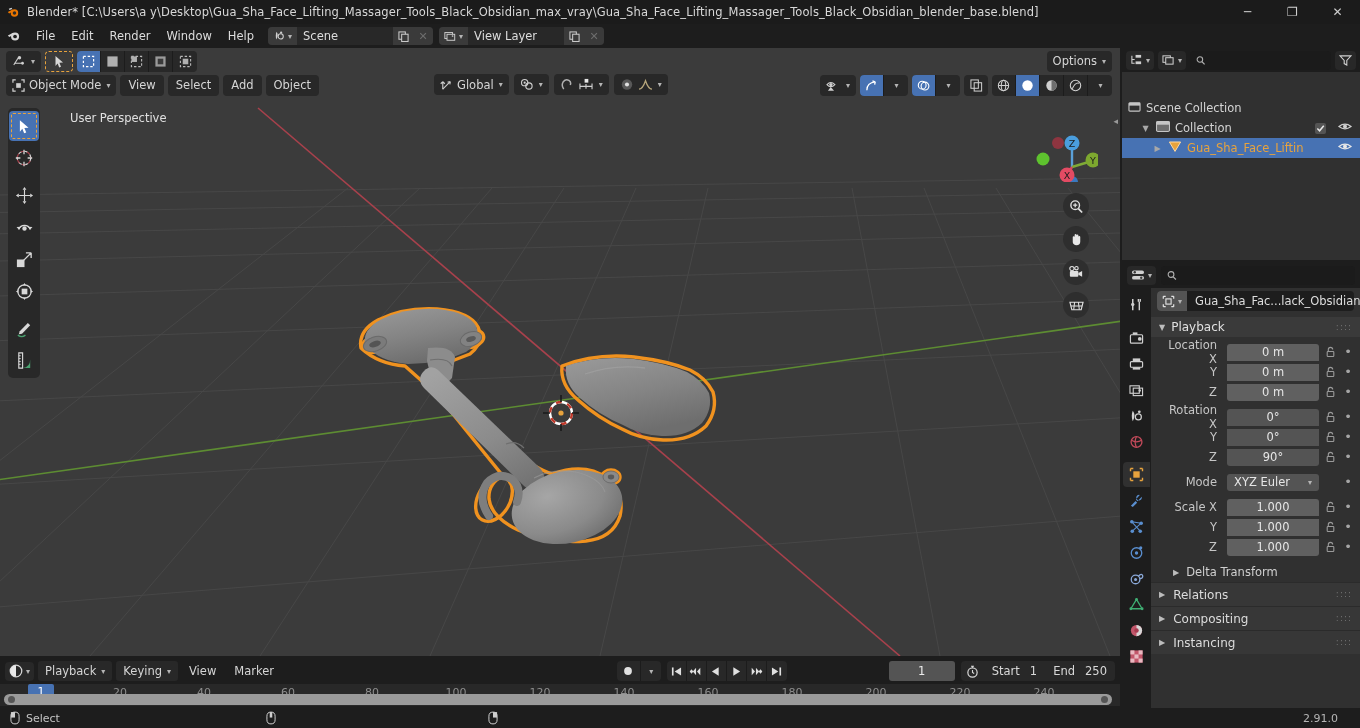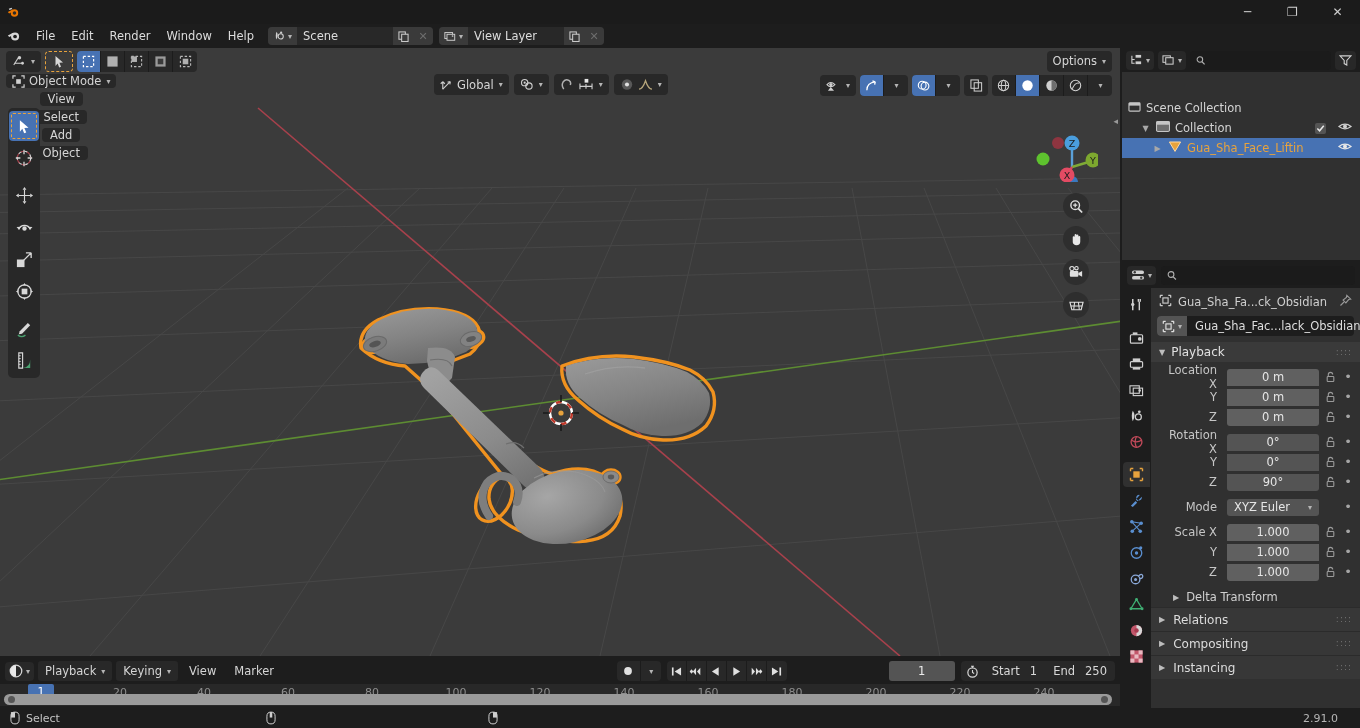--- a/index.html
+++ b/index.html
@@ -270,20 +270,21 @@
 
   <div class="titlebar">
     <span class="blender-logo">
       <svg width="13" height="13" viewBox="0 0 16 16">
         <circle cx="9.2" cy="8.6" r="4.6" fill="#ea7600"></circle>
         <circle cx="9.2" cy="8.6" r="2.2" fill="#2b2b2b"></circle>
         <path d="M1 7.5 L7 4.2 L8.2 6.2 L2.6 9.2 Z" fill="#ea7600"></path>
         <path d="M2.2 3.3 L5.6 2 L6.4 3.6 L3 4.8 Z" fill="#d8d8d8"></path>
       </svg>
     </span>
+    <span class="title-text">Blender* [C:\Users\a y\Desktop\Gua_Sha_Face_Lifting_Massager_Tools_Black_Obsidian_max_vray\Gua_Sha_Face_Lifting_Massager_Tools_Black_Obsidian_blender_base.blend]</span>
     <div class="winbtns">
       <div class="winbtn">─</div>
       <div class="winbtn">❐</div>
       <div class="winbtn close">✕</div>
     </div>
   </div>
 
   <div class="topbar">
     <div class="topbar-logo">
       <svg width="14" height="14" viewBox="0 0 16 16">
@@ -484,21 +485,21 @@
           </div>
           <div class="seg">
             <svg width="13" height="13" viewBox="0 0 14 14">
                 <rect x="1.5" y="1.5" width="11" height="11" fill="none" stroke="#b8b8b8" stroke-width="1.2" stroke-dasharray="2.6 2"></rect>
                 <rect x="4" y="4" width="6" height="6" fill="#b0b0b0"></rect>
               </svg>
           </div>
         </div>
       </div>
 
-      <div class="vp-row r2" style="pointer-events:auto;flex-direction:column;">
+      <div class="vp-row r2" style="pointer-events:auto;">
         <div class="btn-dark">
           <svg width="13" height="13" viewBox="0 0 14 14">
               <path d="M1 4 L1 1 L4 1 M10 1 L13 1 L13 4 M13 10 L13 13 L10 13 M4 13 L1 13 L1 10" stroke="#d0d0d0" stroke-width="1.3" fill="none"></path>
               <rect x="4.5" y="4.5" width="5" height="5" fill="#d0d0d0"></rect>
             </svg>
           <span>Object Mode</span>
           <span class="caret">▾</span>
         </div>
         <div class="btn-flat">View</div>
         <div class="btn-flat">Select</div>
@@ -618,20 +619,21 @@
               </svg>
           </div>
           <div class="seg">
               <span class="caret">▾</span>
             </div>
         </div>
       </div>
     </div>
 
     <div class="vp-text">
+      <div>User Perspective</div>
     </div>
 
     <div class="tools">
       <div class="tool active">
         <svg width="13" height="15" viewBox="0 0 11 13">
             <path d="M1.5 1 L9 7.5 L5.4 7.8 L7 11.8 L5.2 12.4 L3.6 8.5 L1.5 11Z" fill="#ffffff"></path>
           </svg>
       </div>
       <div class="tool">
         <svg width="20" height="20" viewBox="0 0 22 22">
@@ -939,35 +941,20 @@
               <rect x="1.5" y="1.5" width="4.3" height="4.3" fill="#e8b8c0"></rect>
               <rect x="10.2" y="1.5" width="4.3" height="4.3" fill="#e8b8c0"></rect>
               <rect x="5.8" y="5.8" width="4.4" height="4.4" fill="#e8b8c0"></rect>
               <rect x="1.5" y="10.2" width="4.3" height="4.3" fill="#e8b8c0"></rect>
               <rect x="10.2" y="10.2" width="4.3" height="4.3" fill="#e8b8c0"></rect>
             </svg>
         </div>
       </div>
 
       <div class="props-content">
-        <div class="breadcrumb">
-          <span>
-            <svg width="13" height="13" viewBox="0 0 14 14">
-                <path d="M1.4 1.4 L1.4 4 M1.4 1.4 L4 1.4 M12.6 1.4 L10 1.4 M12.6 1.4 L12.6 4 M1.4 12.6 L1.4 10 M1.4 12.6 L4 12.6 M12.6 12.6 L10 12.6 M12.6 12.6 L12.6 10" stroke="#cfcfcf" stroke-width="1.3" fill="none"></path>
-                <rect x="4.2" y="4.2" width="5.6" height="5.6" fill="none" stroke="#cfcfcf" stroke-width="1.2"></rect>
-              </svg>
-          </span>
-          <span>Gua_Sha_Fa...ck_Obsidian</span>
-          <span class="pin">
-            <svg width="13" height="13" viewBox="0 0 14 14">
-                <path d="M8.4 1.4 L12.6 5.6 L10.4 6 L7.4 9.6 L4.4 6.6 L8 3.6Z" fill="none" stroke="#9a9a9a" stroke-width="1.2"></path>
-                <path d="M5.4 8.6 L1.6 12.4" stroke="#9a9a9a" stroke-width="1.2"></path>
-              </svg>
-          </span>
-        </div>
 
         <div class="id-block">
           <span class="id-icon">
             <svg width="13" height="13" viewBox="0 0 14 14">
                 <path d="M1.4 1.4 L1.4 4 M1.4 1.4 L4 1.4 M12.6 1.4 L10 1.4 M12.6 1.4 L12.6 4 M1.4 12.6 L1.4 10 M1.4 12.6 L4 12.6 M12.6 12.6 L10 12.6 M12.6 12.6 L12.6 10" stroke="#e4e4e4" stroke-width="1.3" fill="none"></path>
                 <rect x="4.2" y="4.2" width="5.6" height="5.6" fill="none" stroke="#e4e4e4" stroke-width="1.2"></rect>
               </svg>
             <span class="caret">▾</span>
           </span>
           <span class="id-name">Gua_Sha_Fac...lack_Obsidian</span>

